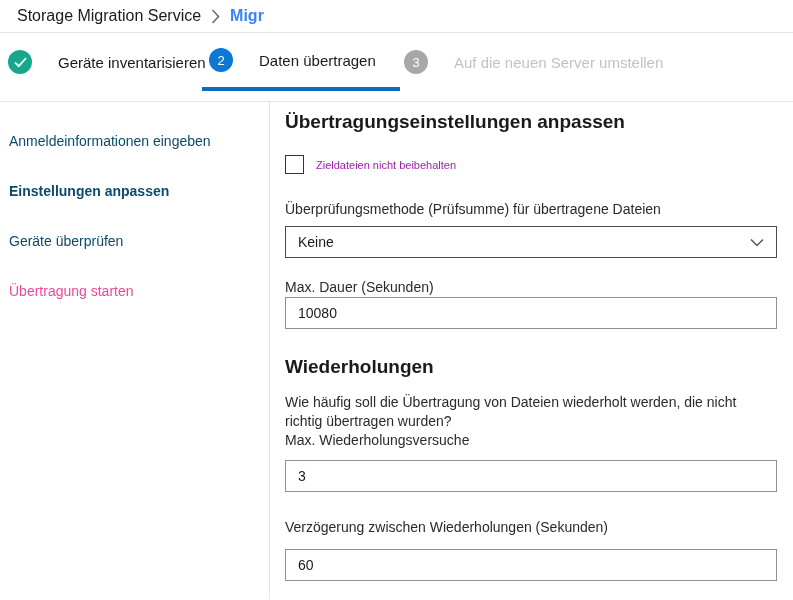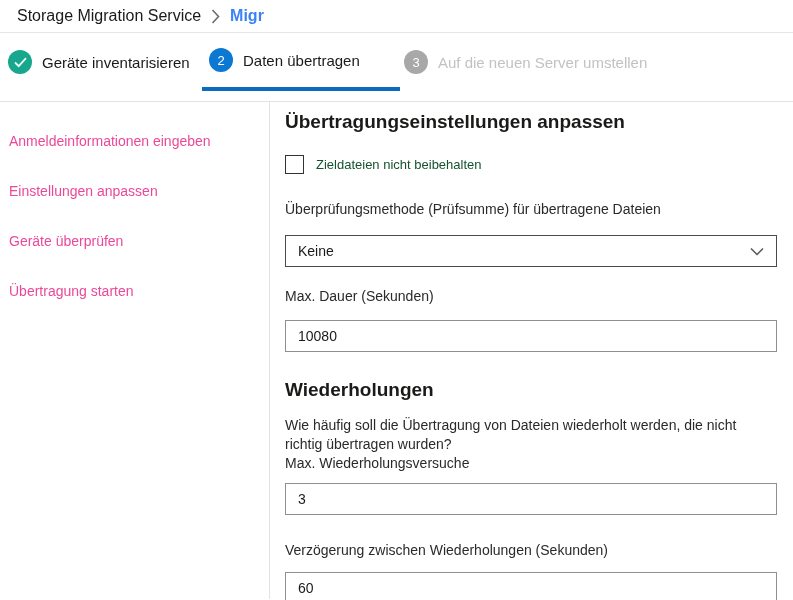--- a/index.html
+++ b/index.html
@@ -27,21 +27,21 @@
   
   .steps {
     height: 58px;
     display: flex;
     align-items: stretch;
     padding-left: 8px;
   }
   .step {
     display: flex; align-items: center;
     font-size: 15px;
-    gap: 10px;
+    gap: 26px;
   }
   .step-1 { width: 194px; }
   .step-2 { width: 198px; padding-left: 7px; border-bottom: 4px solid #0b6cbf; }
   .step-3 { padding-left: 4px; padding-right: 20px; }
   .circle {
     width: 24px; height: 24px; border-radius: 50%;
     display: flex; align-items: center; justify-content: center;
     flex: 0 0 auto;
     color: #ffffff; font-size: 13px;
   }
@@ -59,24 +59,24 @@
   .sidebar {
     width: 270px; flex: 0 0 270px;
     border-right: 1px solid #e3e3e3;
     padding-top: 14px;
   }
   .side-item {
     height: 50px;
     display: flex; align-items: center;
     padding-left: 9px;
     font-size: 14px;
-    color: #ec4899;
+    color: #0c4a6e;
     cursor: pointer;
   }
-  .side-item.active { font-weight: normal; }
+  .side-item.active { font-weight: bold; }
   .side-item.disabled { color: #ec4899; cursor: default; }
 
   .content {
     flex: 1;
     padding: 4px 16px 0 15px;
   }
   h1.section {
     font-size: 19px; line-height: 24px;
     margin-top: 4px;
     font-weight: bold; color: #1b1a19;
@@ -85,42 +85,42 @@
     margin-top: 21px;
     display: flex; align-items: center; gap: 12px;
   }
   .checkbox {
     width: 19px; height: 19px;
     border: 1px solid #333333;
     background: #ffffff;
     flex: 0 0 auto;
     cursor: pointer;
   }
-  .checkbox-row .cb-label { font-size: 13px; color: #14532d; text-align: right; }
+  .checkbox-row .cb-label { font-size: 11px; color: #a21caf; text-align: right; }
 
   .field-label { margin-top: 26px; font-size: 14px; color: #2b2a29; line-height: 19px; }
   .field-label.tight { margin-top: 20px; }
 
   .select {
-    margin-top: 16px;
+    margin-top: 7px;
     height: 32px;
     border: 1px solid #4a4a4a;
     display: flex; align-items: center;
     padding: 0 12px;
     font-size: 14px;
     cursor: pointer;
     justify-content: space-between;
     background: #ffffff;
   }
   .select .chev { display: flex; align-items: center; }
 
   input.textbox {
     display: block;
     width: 100%;
-    margin-top: 14px;
+    margin-top: 0;
     height: 32px;
     border: 1px solid #8f8f8f;
     padding: 0 12px;
     font-size: 14px;
     font-family: "Liberation Sans", "DejaVu Sans", sans-serif;
     color: #1b1a19;
     outline: none;
     background: #ffffff;
   }
   input.textbox.mt10 { margin-top: 10px; }

